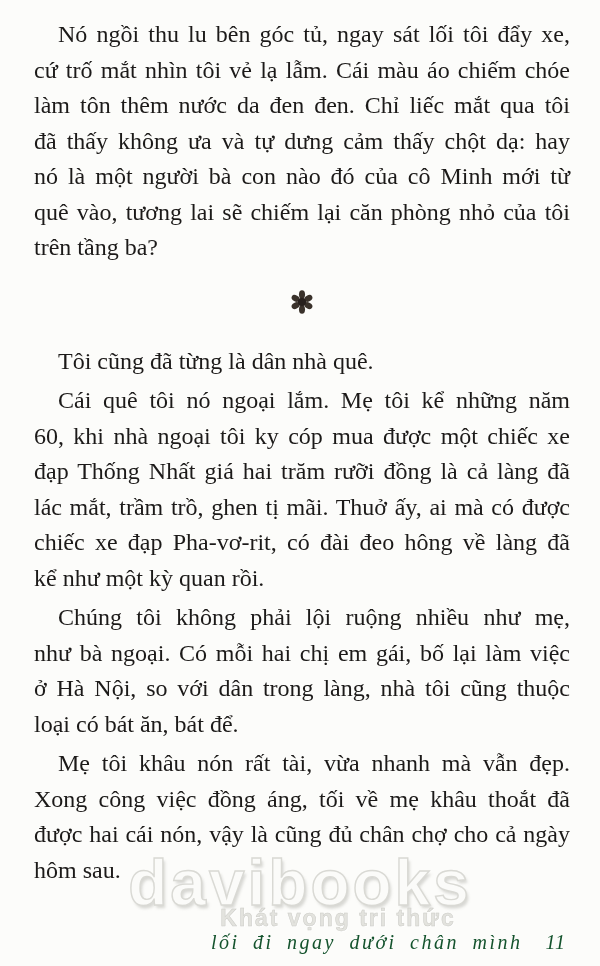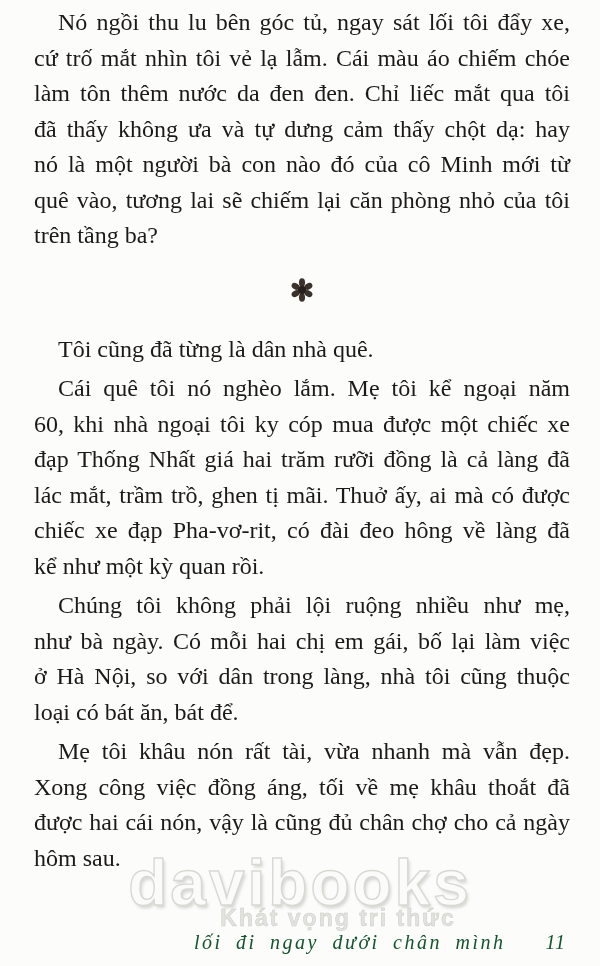--- a/index.html
+++ b/index.html
@@ -7,21 +7,21 @@
     position: relative;
     width: 600px;
     height: 966px;
     background: #fcfcfa;
     overflow: hidden;
     font-family: "Liberation Serif", "DejaVu Serif", serif;
   }
   .text-block {
     position: absolute;
     left: 34px;
-    top: 0;
+    top: 12px;
     width: 536px;
     padding-top: 5px;
     font-size: 24px;
     line-height: 35.5px;
     color: #1c1a19;
     z-index: 2;
   }
   .para { margin: 0 0 4px 0; }
   .line { text-align: justify; }
   .line.j { text-align-last: justify; }
@@ -38,21 +38,21 @@
     top: 931px;
     z-index: 2;
     font-style: italic;
     font-size: 20px;
     letter-spacing: 2.5px;
     word-spacing: 6px;
     color: #14532d;
     display: flex;
     align-items: baseline;
   }
-  .footer .num { margin-left: 40px; letter-spacing: 1px; }
+  .footer .num { margin-left: 23px; letter-spacing: 1px; }
   .wm-brand {
     position: absolute;
     top: 846px;
     left: 0;
     width: 100%;
     text-align: center;
     z-index: 1;
     font-family: "Liberation Sans", sans-serif;
     font-size: 64px;
     font-weight: 700;
@@ -112,31 +112,31 @@
           <circle cx="13" cy="13" r="4.5" fill="#27201d"></circle>
         </svg>
       </span>
     </div>
 
     <div class="para">
       <div class="line ind">Tôi cũng đã từng là dân nhà quê.</div>
     </div>
 
     <div class="para">
-      <div class="line ind j">Cái quê tôi nó nghèo lắm. Mẹ tôi kể ngoại năm</div>
+      <div class="line ind j">Cái quê tôi nó ngoại lắm. Mẹ tôi kể những năm</div>
       <div class="line j">60, khi nhà ngoại tôi ky cóp mua được một chiếc xe</div>
       <div class="line j">đạp Thống Nhất giá hai trăm rưỡi đồng là cả làng đã</div>
       <div class="line j">lác mắt, trầm trồ, ghen tị mãi. Thuở ấy, ai mà có được</div>
       <div class="line j">chiếc xe đạp Pha-vơ-rit, có đài đeo hông về làng đã</div>
       <div class="line">kể như một kỳ quan rồi.</div>
     </div>
 
     <div class="para">
       <div class="line ind j">Chúng tôi không phải lội ruộng nhiều như mẹ,</div>
-      <div class="line j">như bà ngày. Có mỗi hai chị em gái, bố lại làm việc</div>
+      <div class="line j">như bà ngoại. Có mỗi hai chị em gái, bố lại làm việc</div>
       <div class="line j">ở Hà Nội, so với dân trong làng, nhà tôi cũng thuộc</div>
       <div class="line">loại có bát ăn, bát để.</div>
     </div>
 
     <div class="para">
       <div class="line ind j">Mẹ tôi khâu nón rất tài, vừa nhanh mà vẫn đẹp.</div>
       <div class="line j">Xong công việc đồng áng, tối về mẹ khâu thoắt đã</div>
       <div class="line j">được hai cái nón, vậy là cũng đủ chân chợ cho cả ngày</div>
       <div class="line">hôm sau.</div>
     </div>

